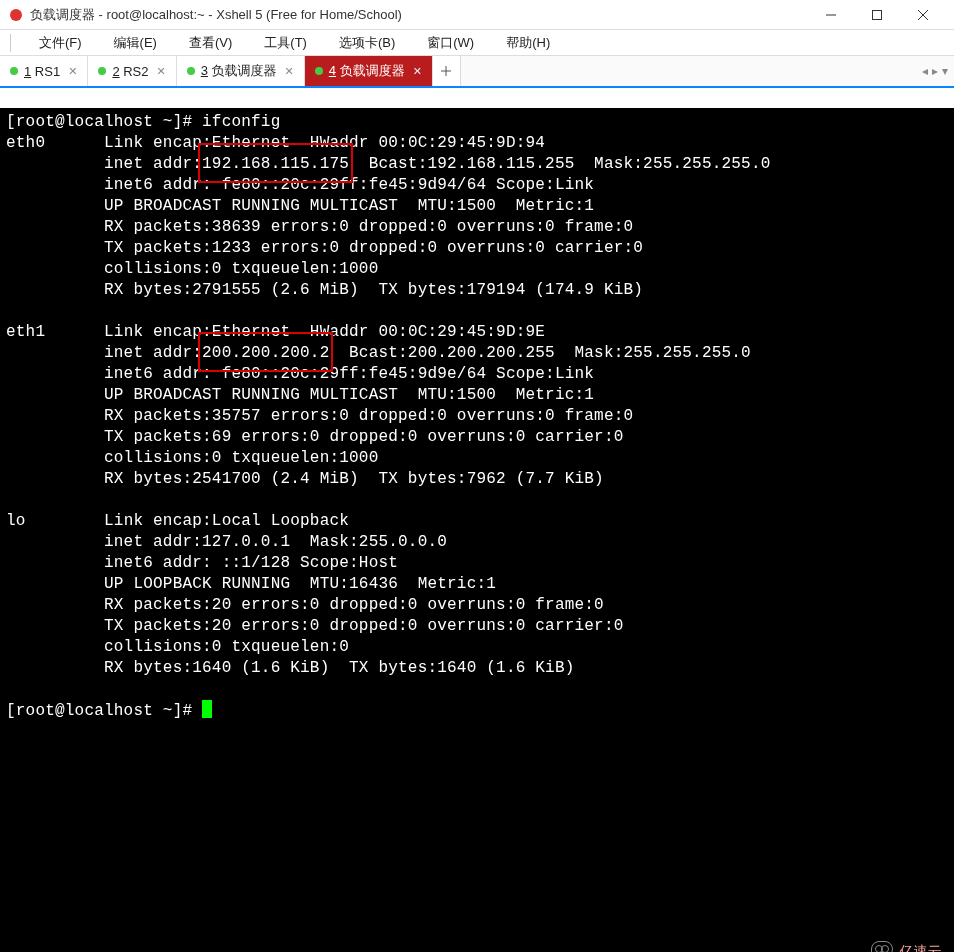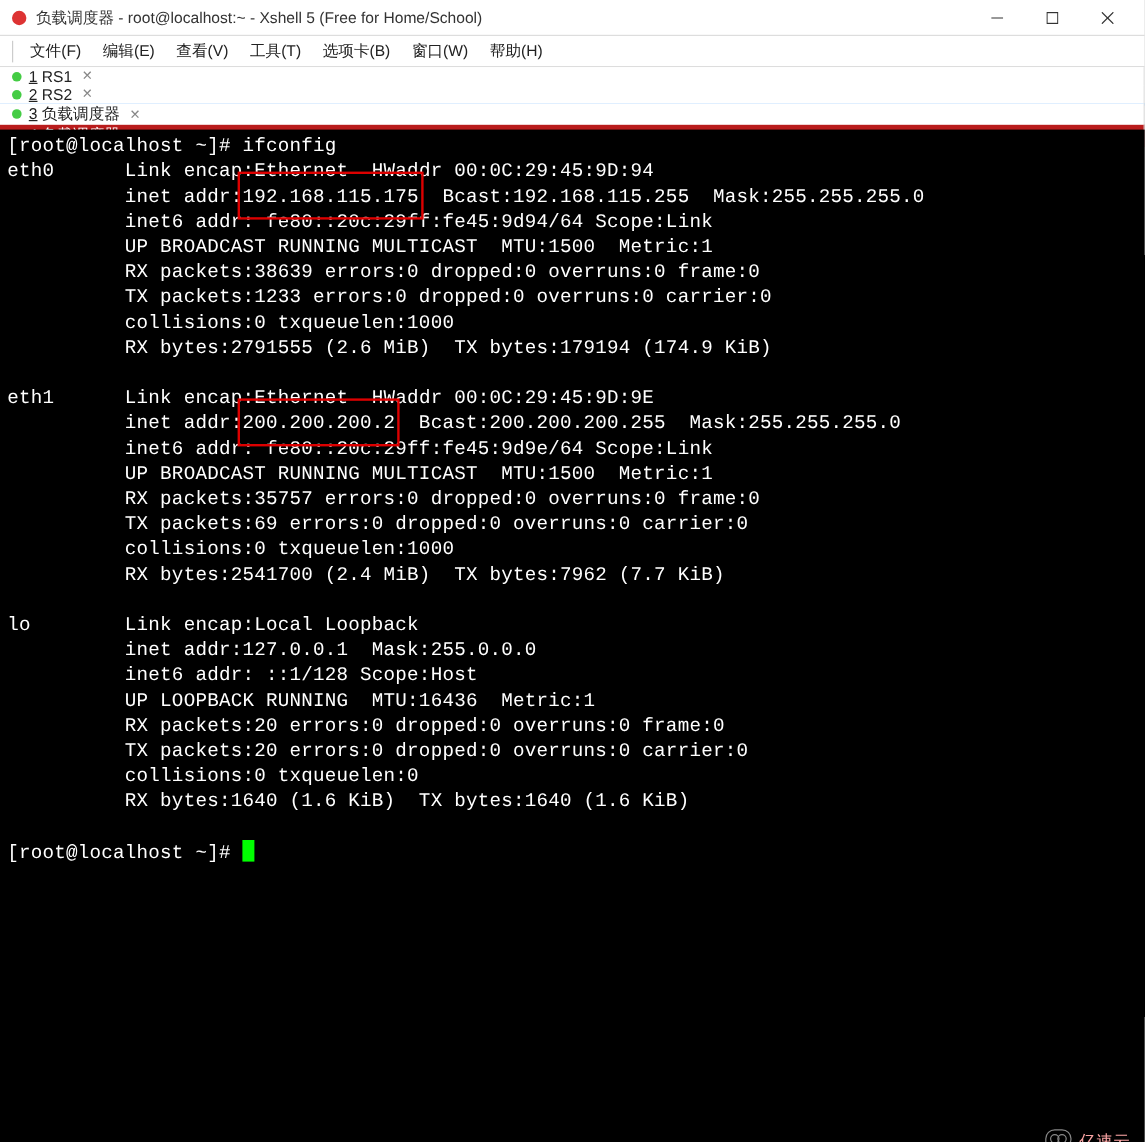--- a/index.html
+++ b/index.html
@@ -33,40 +33,39 @@
   .win-btn {
     width: 46px; height: 30px;
     display: flex; align-items: center; justify-content: center;
     color: #333;
   }
   .menubar {
     height: 26px;
     display: flex;
     align-items: center;
     padding: 0 6px;
-    gap: 2px;
+    gap: 16px;
     border-bottom: 1px solid #ddd;
     background: #fff;
   }
   .menubar .sep {
     width: 1px; height: 18px; background: #ccc; margin: 0 4px;
   }
   .menu-item {
     padding: 2px 8px;
     color: #222;
     font-size: 13px;
   }
   .tabbar {
     height: 32px;
     display: flex;
     align-items: stretch;
     background: #fafafa;
     border-bottom: 2px solid #0a84ff;
     position: relative;
-    flex-direction: column;
   }
   .tab {
     display: flex;
     align-items: center;
     padding: 0 10px;
     gap: 6px;
     border-right: 1px solid #ddd;
     font-size: 13px;
     color: #222;
     background: #fff;

